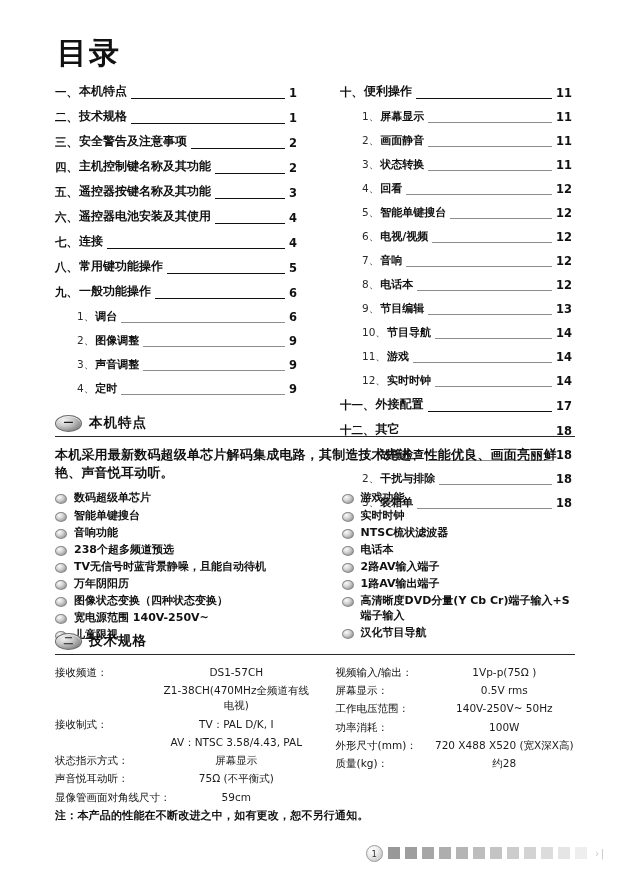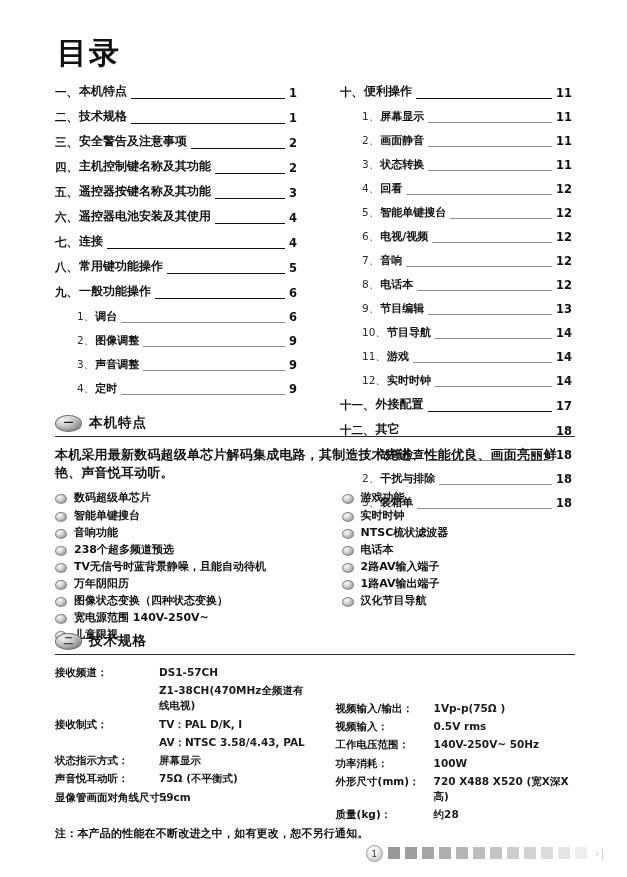--- a/index.html
+++ b/index.html
@@ -109,30 +109,30 @@
     width:10px;height:8px;border-radius:50%;
     background:radial-gradient(ellipse at 33% 28%, #fafafa 0%, #d4d4d4 40%, #9b9b9b 78%, #777 100%);
     border:1px solid #8a8a8a;
     margin:3px 7px 0 0;
   }
   .feat-text{flex:1 1 auto;}
 
   
   .spec-cols{display:flex;margin-top:10px;}
   .spec-col{width:270px;}
-  .spec-col.second{width:250px;padding-left:22px;margin-top:36px;}
+  .spec-col.second{width:250px;padding-left:22px;}
   .spec-row{display:flex;align-items:flex-start;margin-bottom:3px;font-size:10.5px;line-height:1.45;}
   .spec-key{
     flex:0 0 auto;
-    font-weight:bold;color:#111;
+    font-weight:normal;color:#111;
     white-space:nowrap;
   }
   .spec-col .spec-key{width:104px;}
   .spec-col.second .spec-key{width:98px;}
-  .spec-val{flex:1 1 auto;color:#1b1b1b;font-weight:bold;}
+  .spec-val{flex:1 1 auto;color:#1b1b1b;font-weight:normal;text-align:center;}
   .spec-row.cont .spec-key{visibility:hidden;}
 
   .note{
     font-size:11px;font-weight:bold;color:#111;
     letter-spacing:.2px;
   }
 
   
   .pager{
     position:absolute;left:0;bottom:14px;width:627px;
@@ -417,20 +417,24 @@
           <div class="feat">
             <span class="bullet"></span>
             <span class="feat-text">2路AV输入端子</span>
           </div>
           <div class="feat">
             <span class="bullet"></span>
             <span class="feat-text">1路AV输出端子</span>
           </div>
           <div class="feat">
             <span class="bullet"></span>
+            <span class="feat-text">高清晰度DVD分量(Y Cb Cr)端子输入+S端子输入</span>
+          </div>
+          <div class="feat">
+            <span class="bullet"></span>
             <span class="feat-text">汉化节目导航</span>
           </div>
         </div>
     </div>
   </div>
 
   <div class="section" id="specs-section" style="top:630px;">
     <div class="sec-head">
       <span class="sec-badge">二</span>
       <span class="sec-title">技术规格</span>
@@ -465,21 +469,21 @@
             <span class="spec-key">显像管画面对角线尺寸：</span>
             <span class="spec-val">59cm</span>
           </div>
         </div>
       <div class="spec-col second" id="spec-right">
           <div class="spec-row">
             <span class="spec-key">视频输入/输出：</span>
             <span class="spec-val">1Vp-p(75Ω )</span>
           </div>
           <div class="spec-row">
-            <span class="spec-key">视频输入：</span>
+            <span class="spec-key">屏幕显示：</span>
             <span class="spec-val">0.5V rms</span>
           </div>
           <div class="spec-row">
             <span class="spec-key">工作电压范围：</span>
             <span class="spec-val">140V-250V~  50Hz</span>
           </div>
           <div class="spec-row">
             <span class="spec-key">功率消耗：</span>
             <span class="spec-val">100W</span>
           </div>

